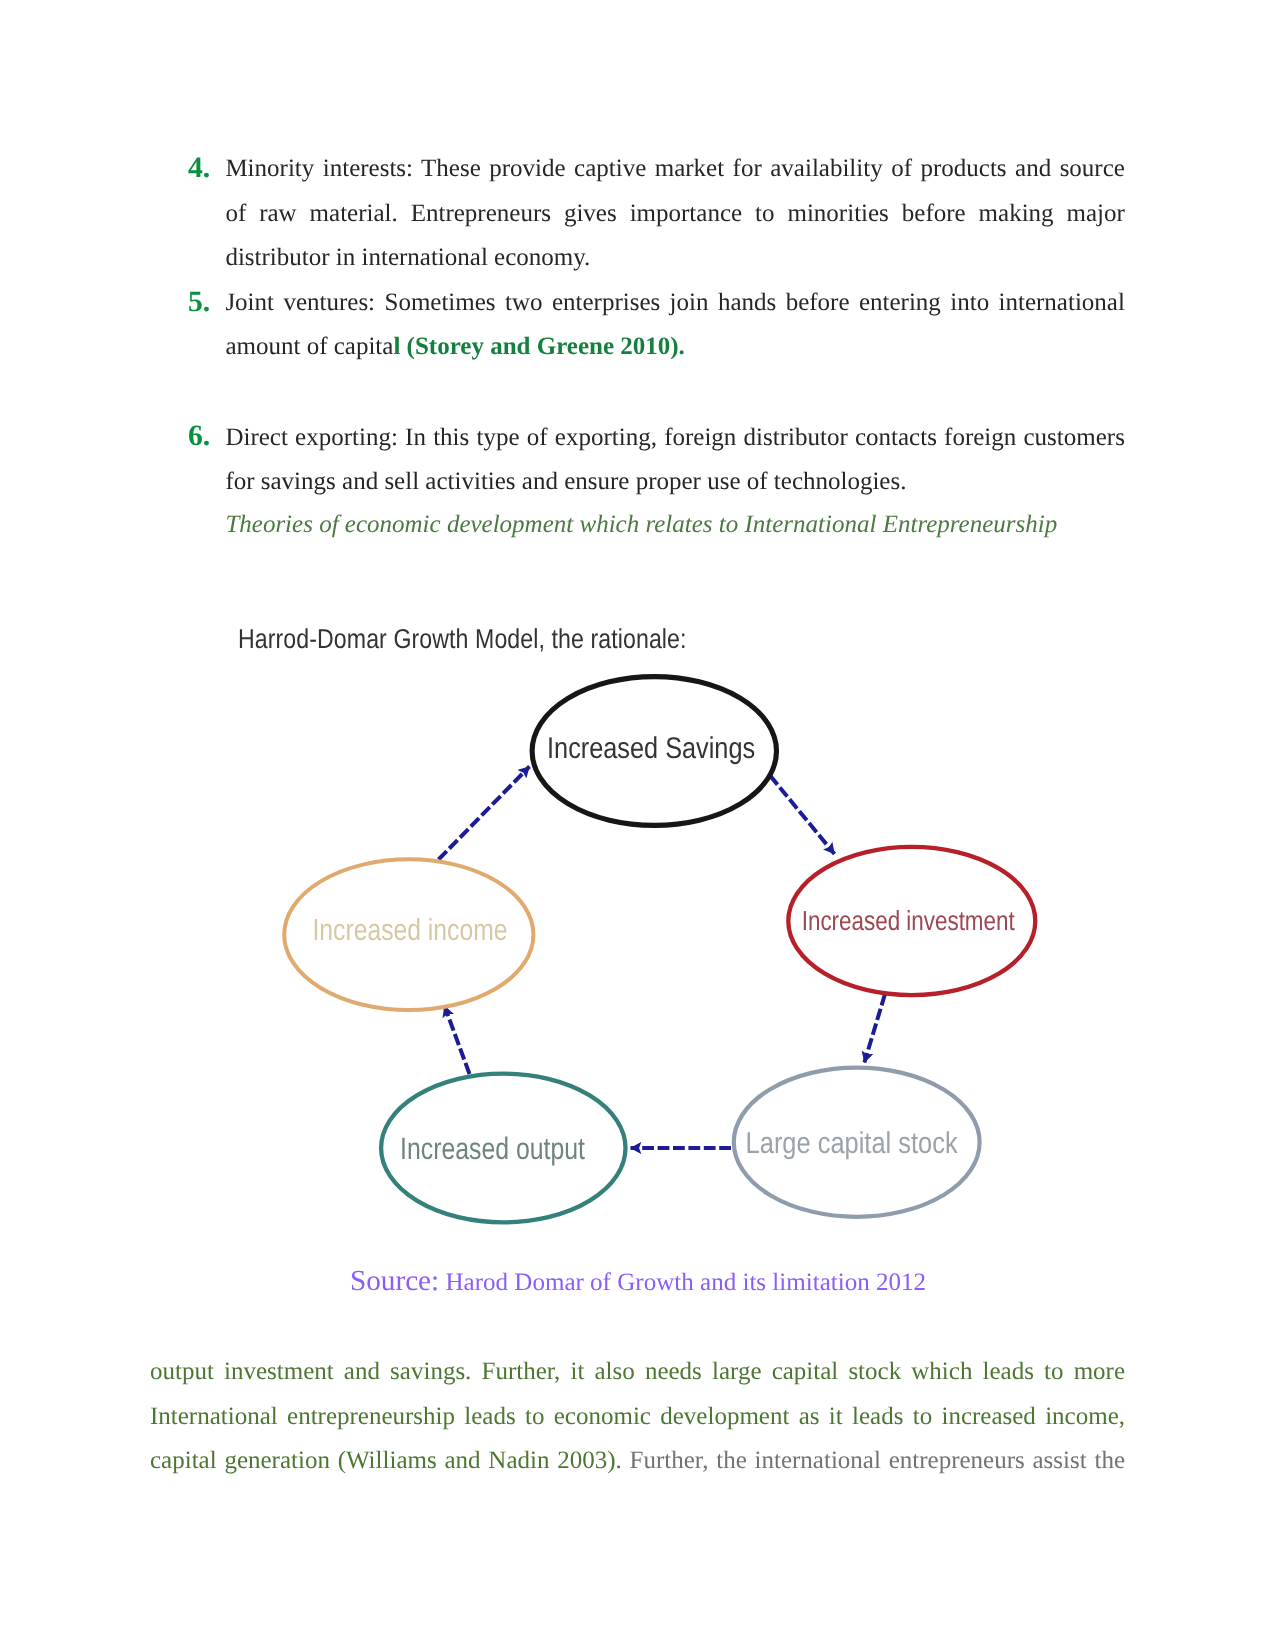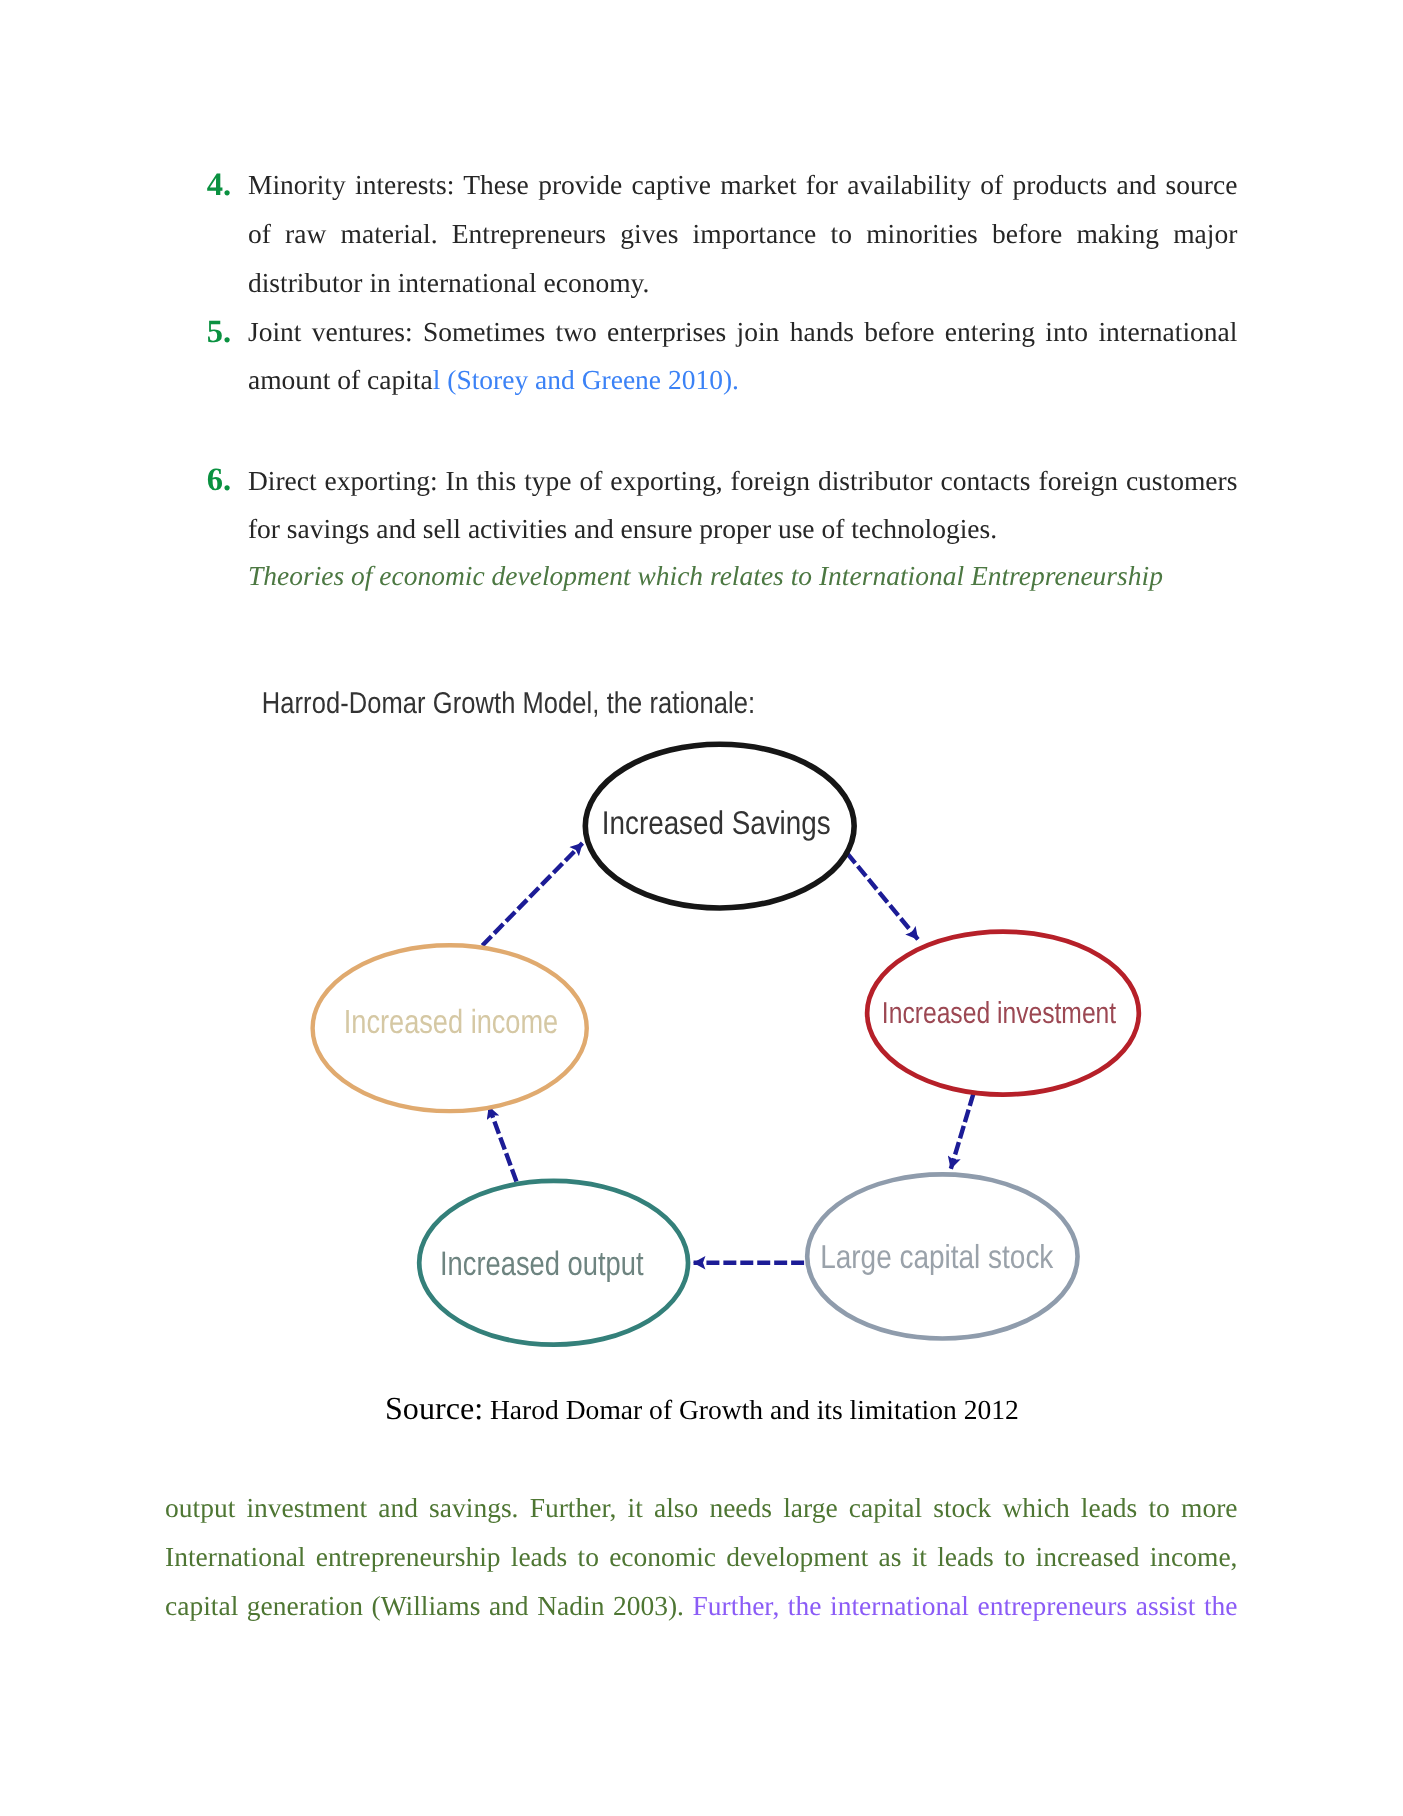--- a/index.html
+++ b/index.html
@@ -12,39 +12,39 @@
          opacity:0.999;}
 
   
   .list{position:absolute;left:0;top:0;width:1275px;}
   .li{position:absolute;}
   .num{position:absolute;color:#0A9140;font-weight:bold;font-size:29.6px;line-height:1;}
   .li-body{position:absolute;left:225.4px;width:899.5px;font-size:25px;line-height:44.5px;
            color:#262626;}
   .li-body p{margin:0;text-align:justify;text-align-last:justify;white-space:nowrap;}
   .li-body p.lastline{text-align:left;text-align-last:left;}
-  .cite{color:#3b82f6;}
+  .cite{color:#15803d;font-weight:bold;}
   .green-note{position:absolute;left:225.4px;width:899.5px;font-size:25px;line-height:44.5px;
               color:#4C7842;font-style:italic;}
 
   
   .figure{position:absolute;left:0;top:0;}
   .fig-title{position:absolute;font-family:"Liberation Sans",sans-serif;font-size:27.4px;
              color:#333333;white-space:nowrap;transform:scaleX(0.845);transform-origin:left top;
              letter-spacing:0.1px;filter:blur(0.35px);}
-  .source{position:absolute;color:#000000;white-space:nowrap;line-height:1;}
+  .source{position:absolute;color:#8b5cf6;white-space:nowrap;line-height:1;}
   .source .s-lbl{font-size:29.2px;}
   .source .s-txt{font-size:25.05px;}
 
   
   .para{position:absolute;left:150px;top:1350px;width:975px;font-size:25px;line-height:44.5px;
         color:#4E7633;}
   .para p{margin:0;text-align:justify;text-align-last:justify;white-space:nowrap;}
   .para p.lastline{text-align:justify;text-align-last:justify;}
-  .para .blue{color:#8b5cf6;}
+  .para .blue{color:#737373;}
 </style>
 </head>
 <body>
 
 <div class="page">
 
   <div class="list">
 
     <div class="li">
       <span class="num" style="left:188px;top:154.3px;">4.</span>

